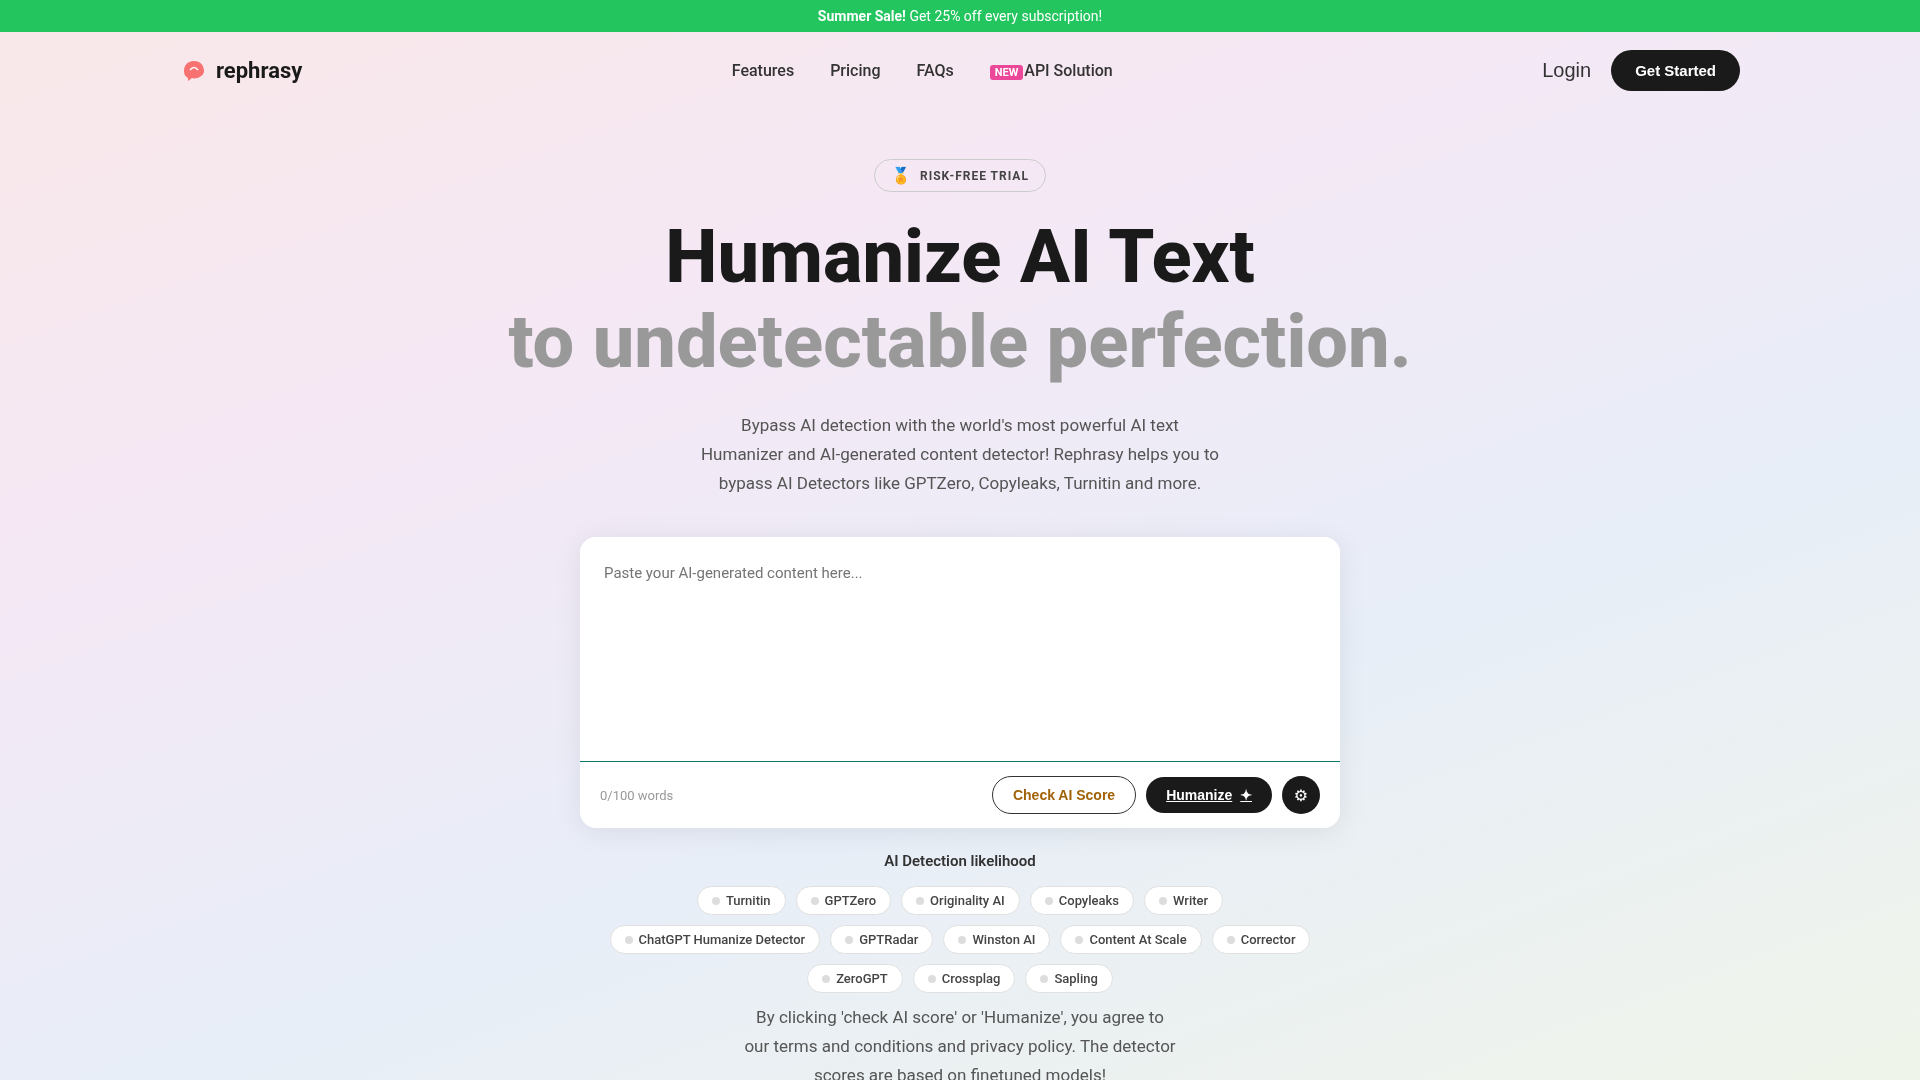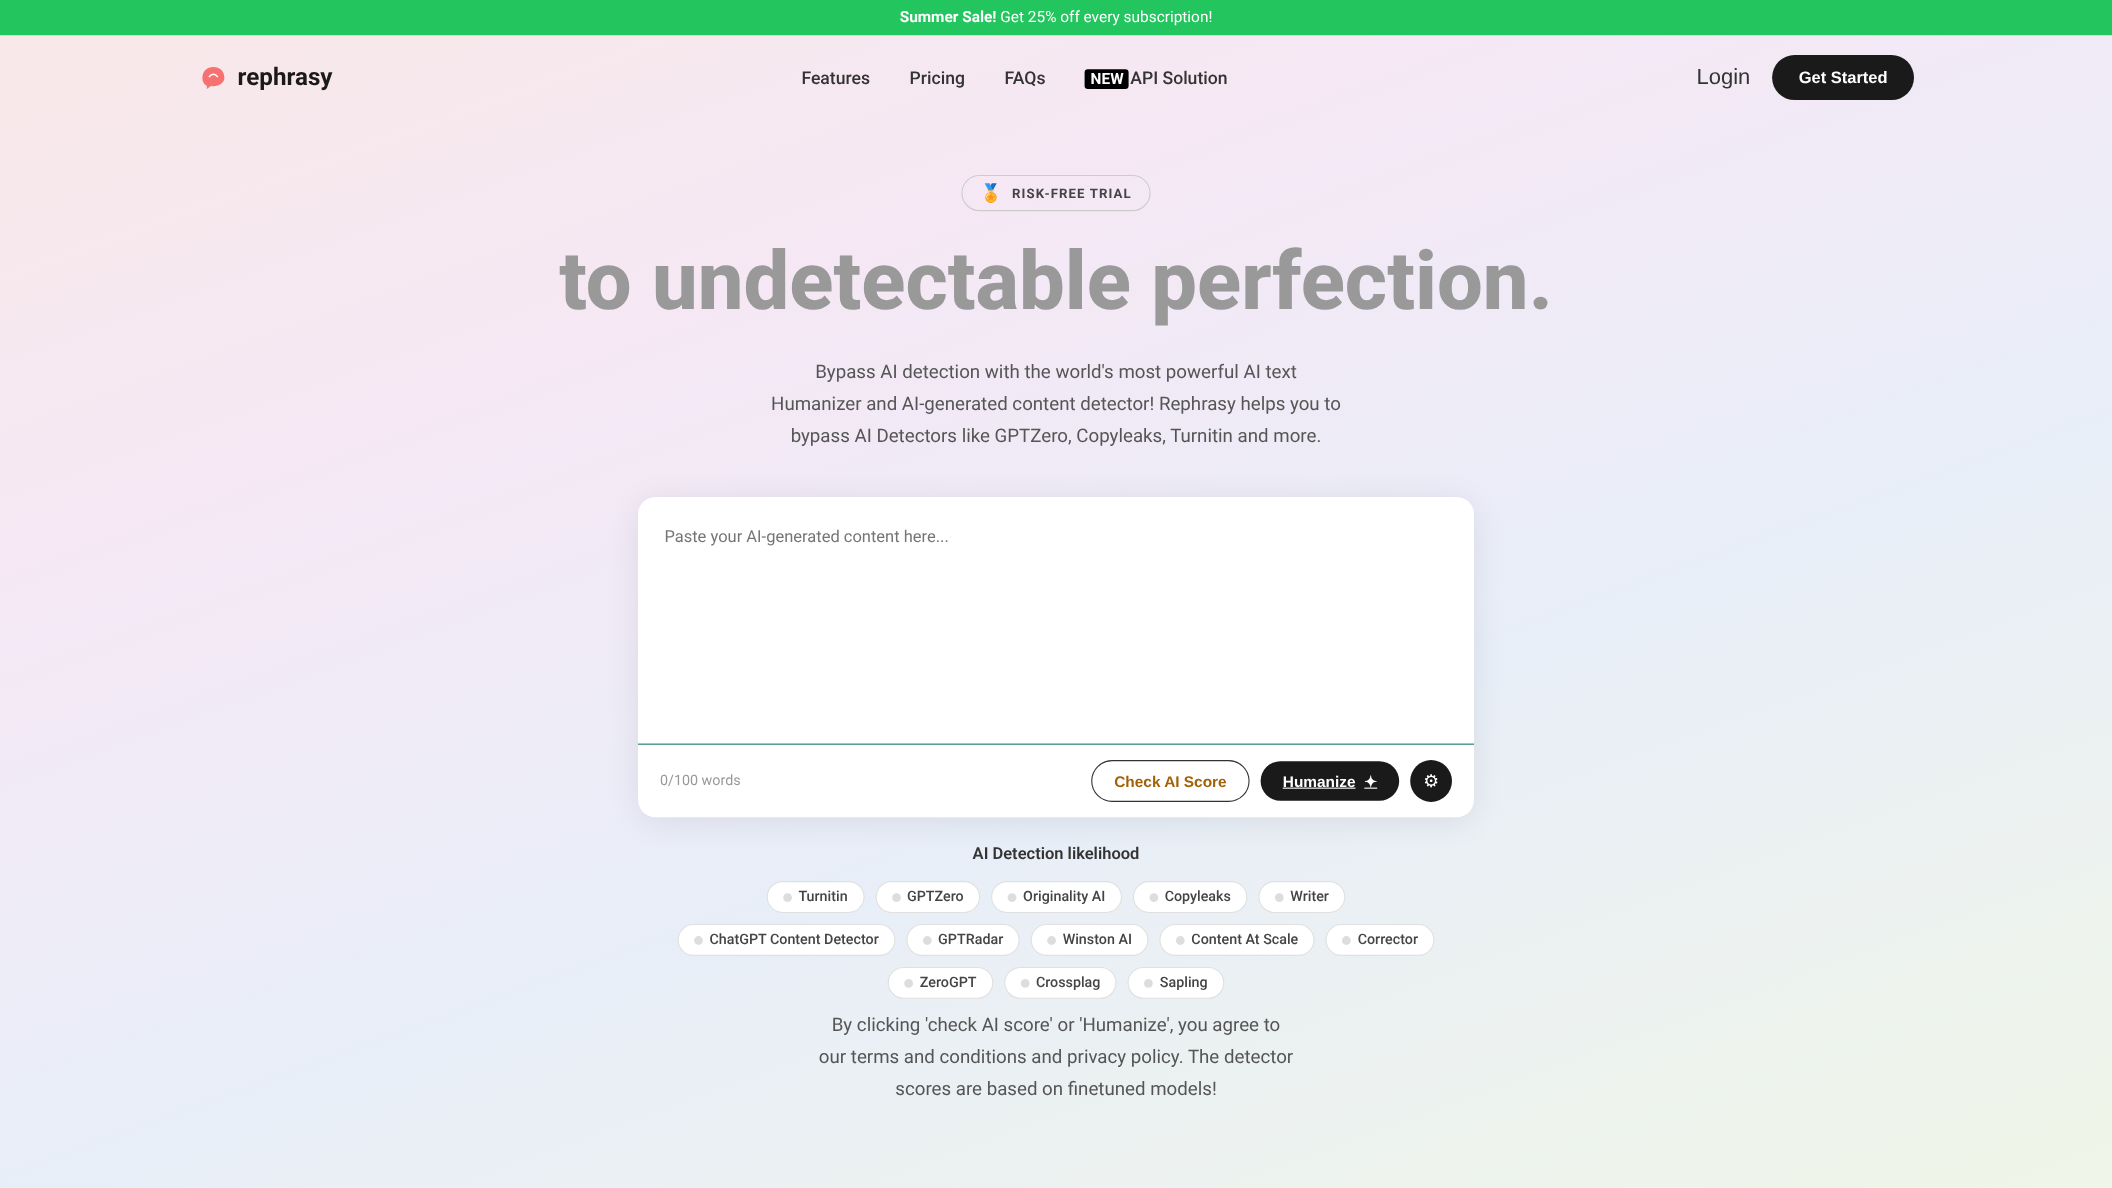--- a/index.html
+++ b/index.html
@@ -51,23 +51,23 @@
       gap: 36px;
       list-style: none;
     }
     .nav-links a {
       text-decoration: none;
       color: #333;
       font-size: 16px;
       font-weight: 500;
     }
     .nav-badge {
-      background: #000000;
-      color: white;
-      font-size: 14px;
+      background: #ec4899;
+      color: white;
+      font-size: 11px;
       font-weight: 700;
       padding: 1px 5px;
       border-radius: 3px;
       margin-right: 1px;
       text-transform: uppercase;
     }
     .nav-right {
       display: flex;
       align-items: center;
       gap: 20px;
@@ -285,20 +285,21 @@
     <button class="login-btn">Login</button>
     <button class="get-started-btn">Get Started</button>
   </div>
 </nav>
 
 <div class="hero">
   <div class="trial-badge">
     <span class="medal">🏅</span>
     <span>RISK-FREE TRIAL</span>
   </div>
+  <h1>Humanize AI Text</h1>
   <h1 class="subtitle">to undetectable perfection.</h1>
   <p>Bypass AI detection with the world's most powerful AI text Humanizer and AI-generated content detector! Rephrasy helps you to bypass AI Detectors like GPTZero, Copyleaks, Turnitin and more.</p>
 
   
   <div class="editor-card">
     <textarea class="editor-textarea" placeholder="Paste your AI-generated content here..." style=""></textarea>
     <div class="editor-footer">
       <span class="word-count">0/100 words</span>
       <div class="editor-actions">
         <button class="check-ai-btn">Check AI Score</button>
@@ -332,21 +333,21 @@
         <div class="detector-tag">
           <span class="dot"></span>
           <span>Copyleaks</span>
         </div>
         <div class="detector-tag">
           <span class="dot"></span>
           <span>Writer</span>
         </div>
         <div class="detector-tag">
           <span class="dot"></span>
-          <span>ChatGPT Content Detector</span>
+          <span>ChatGPT Humanize Detector</span>
         </div>
         <div class="detector-tag">
           <span class="dot"></span>
           <span>GPTRadar</span>
         </div>
         <div class="detector-tag">
           <span class="dot"></span>
           <span>Winston AI</span>
         </div>
         <div class="detector-tag">

